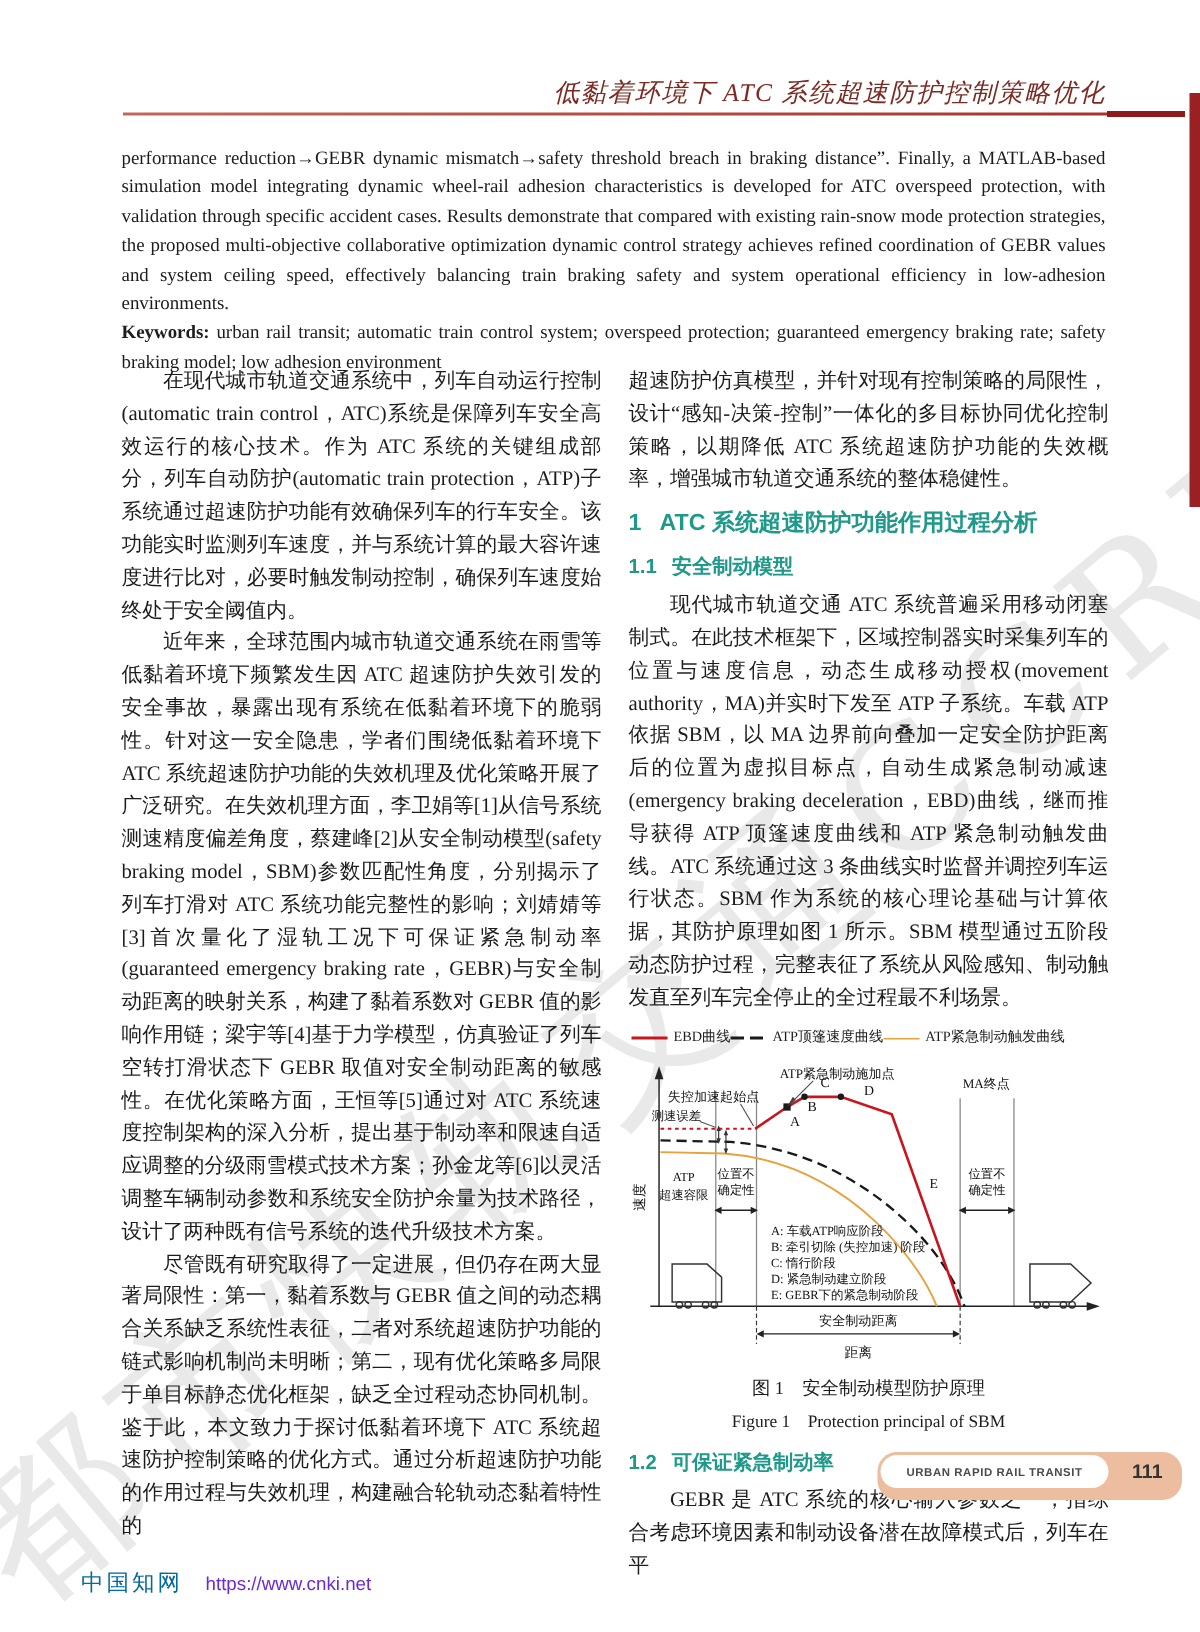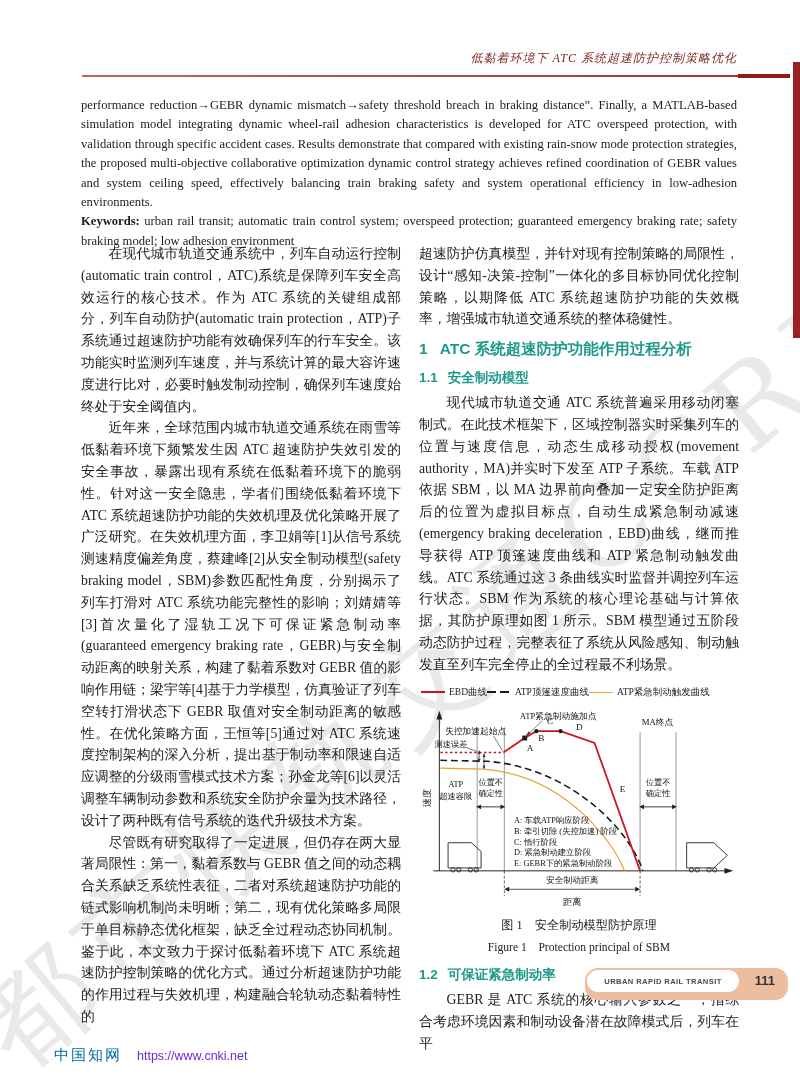--- a/index.html
+++ b/index.html
@@ -10,21 +10,21 @@
   
   .watermark{
     position:absolute;left:-55px;top:985px;z-index:0;
     font-family:"DejaVu Serif",serif;font-size:112px;letter-spacing:14px;
     color:rgba(125,125,125,0.17);white-space:nowrap;
     transform:rotate(-40deg);transform-origin:0 0;pointer-events:none;
   }
   
   .header-title{
     position:absolute;top:50px;right:63px;z-index:2;
-    font-style:italic;font-size:12px;color:#7d2a22;letter-spacing:1px;margin-left:28px;
+    font-style:italic;font-size:17px;color:#7d2a22;letter-spacing:1px;margin-left:28px;
   }
   .header-rule{
     position:absolute;left:82px;right:10px;top:75px;height:2px;z-index:2;
     background:linear-gradient(to right,#c1685a,#a33028);
   }
   .header-rule .rule-end{
     position:absolute;right:0;top:-1px;width:52px;height:4px;background:#8e1a1a;
   }
   .side-bar{
     position:absolute;right:0;top:62px;width:7px;height:276px;background:#9b2023;z-index:2;

